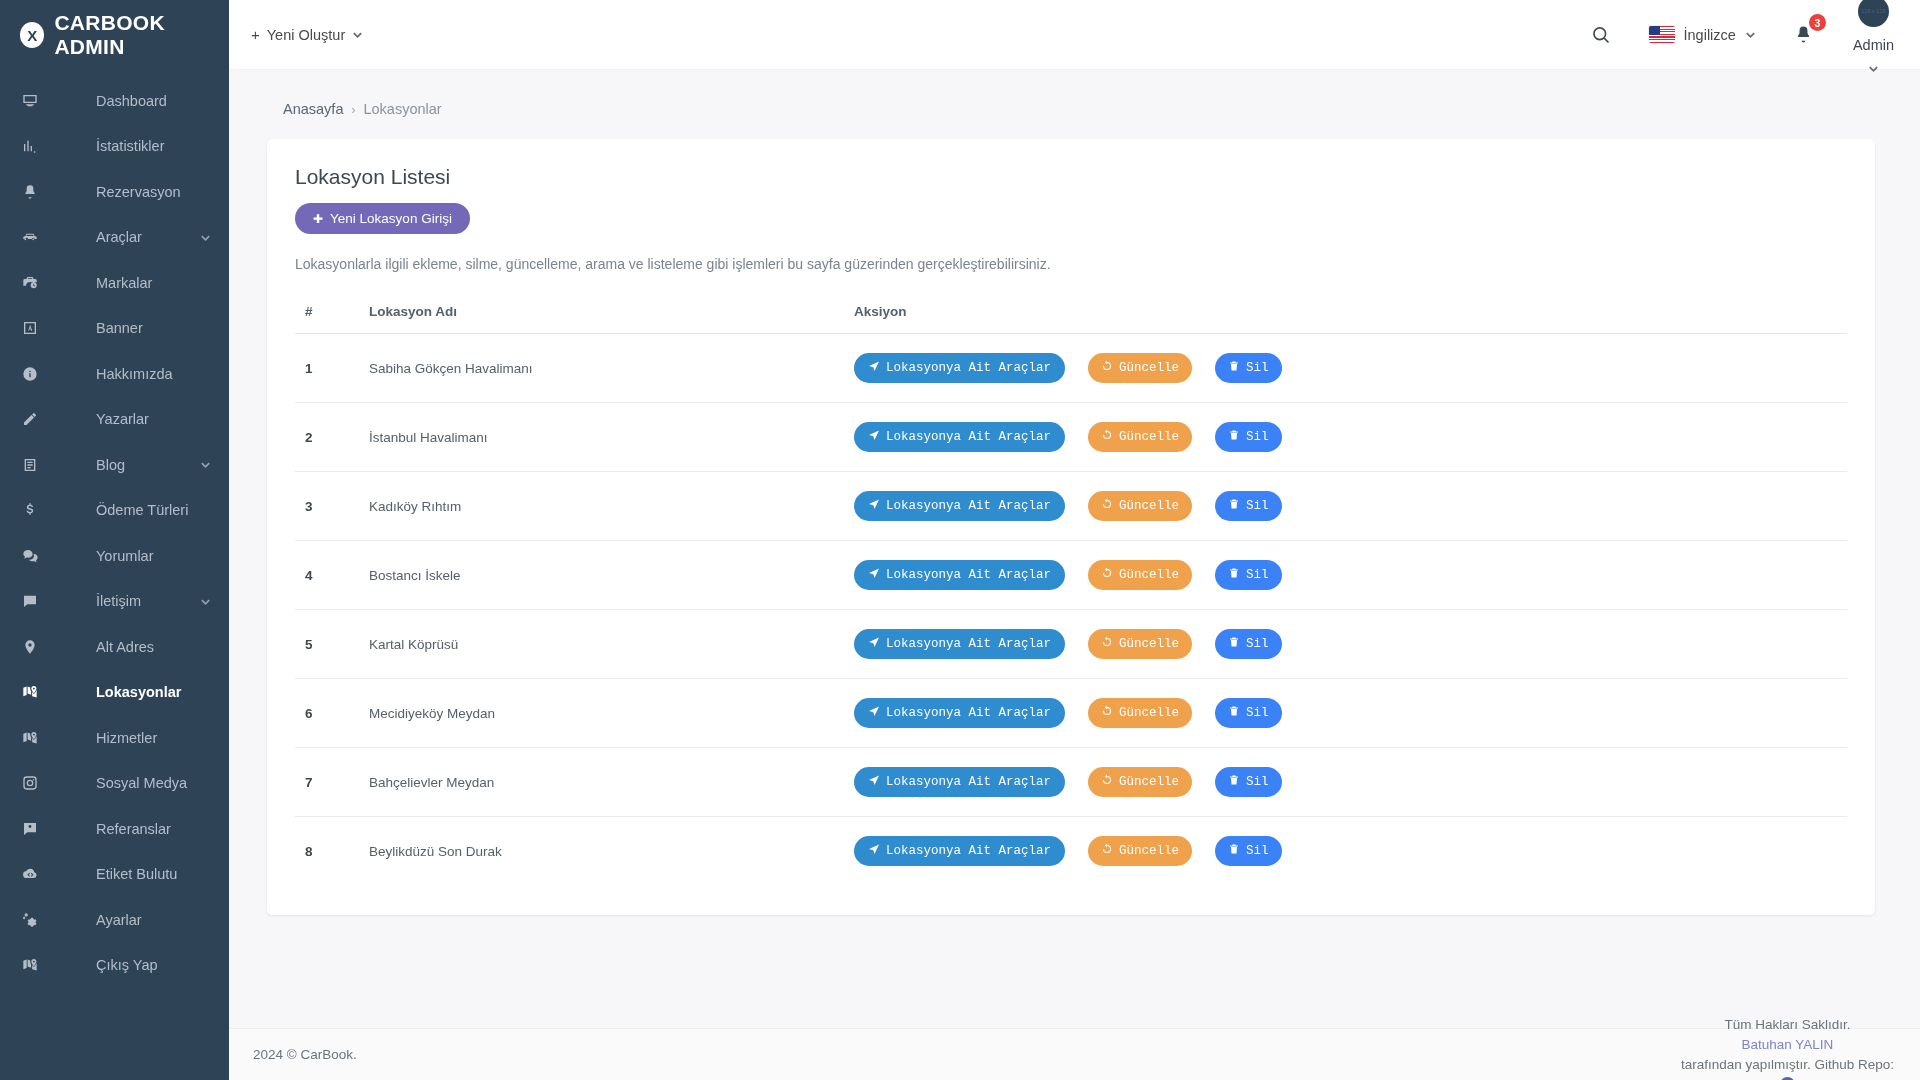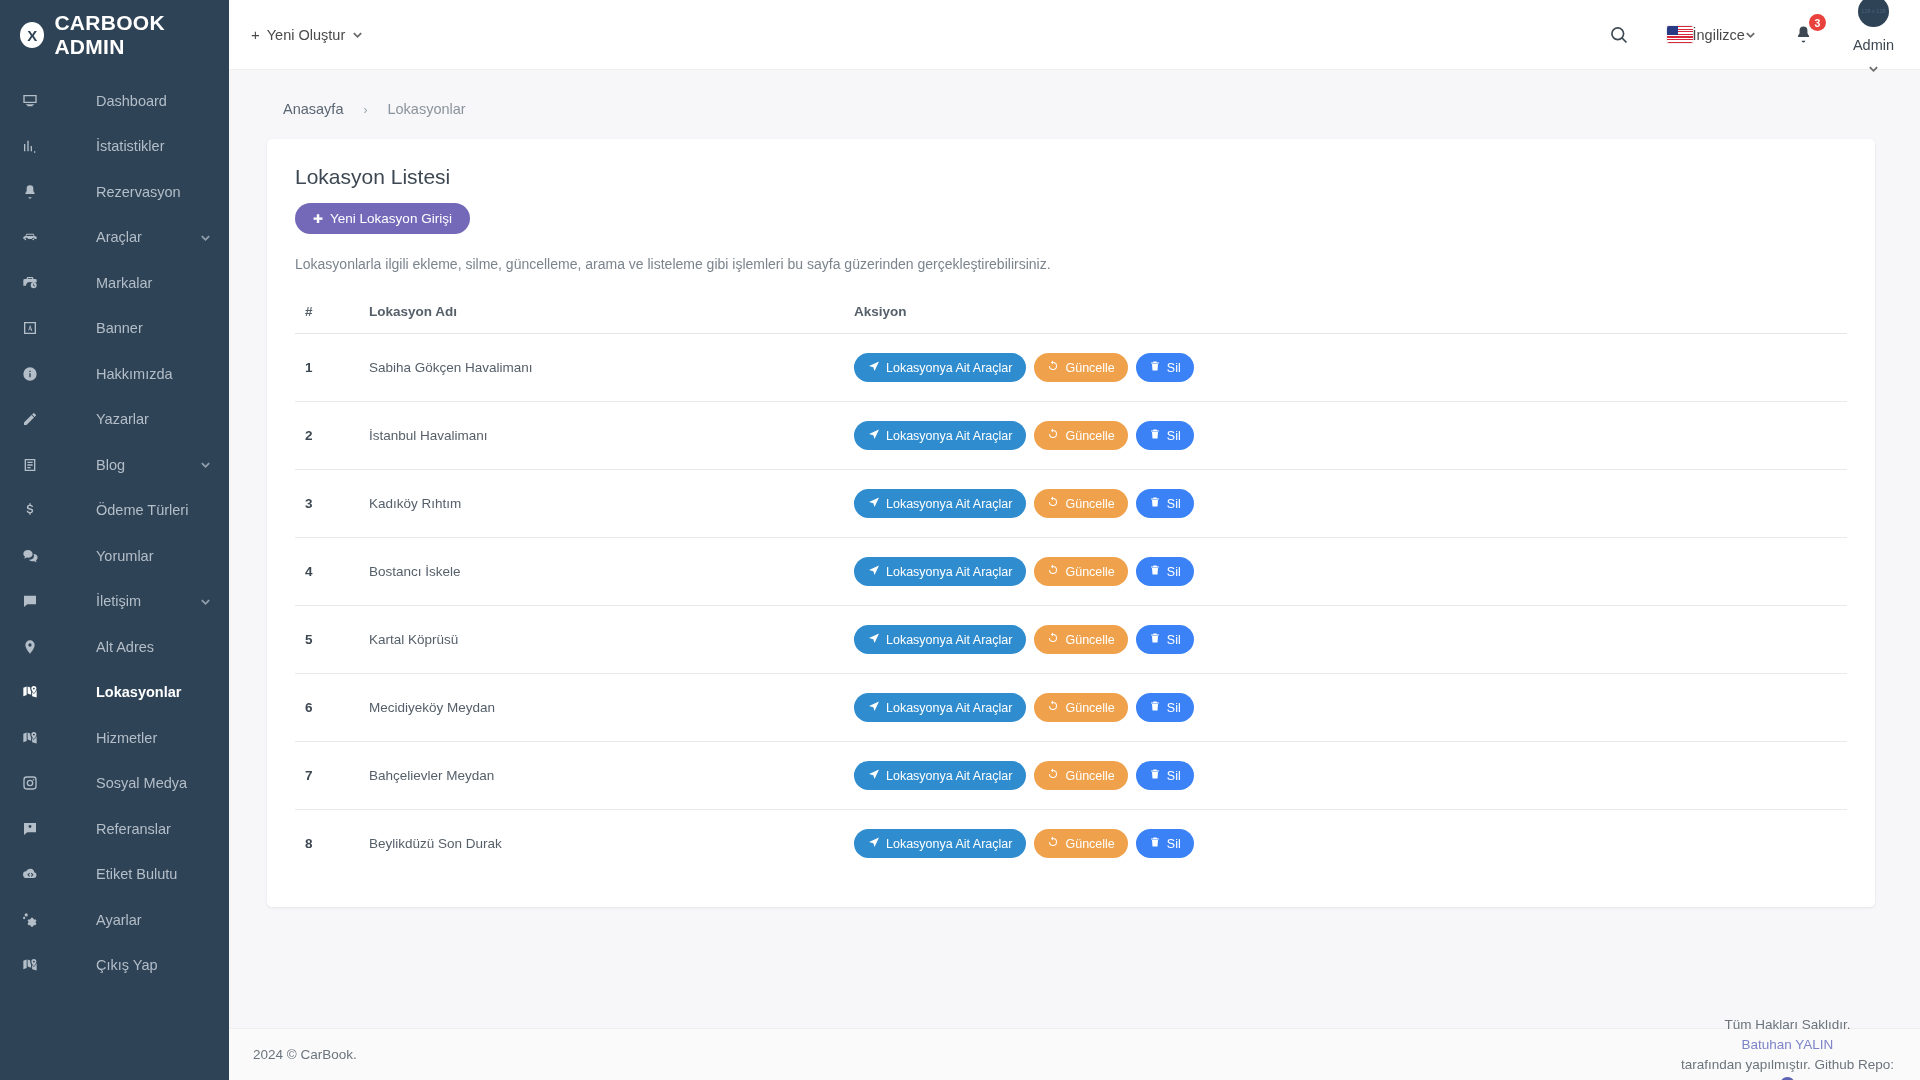--- a/index.html
+++ b/index.html
@@ -69,21 +69,21 @@
   #create-new {
     display: flex; align-items: center; gap: 7px;
     color: #4a4a4a; font-size: 14.5px; cursor: pointer;
   }
   #create-new .plus { font-size: 15px; }
   #create-new .caret svg { width: 11px; height: 11px; stroke: #6b6b6b; fill:none; stroke-width: 2; display:block; }
   #topbar-spacer { flex: 1 1 auto; }
   #search-btn { cursor: pointer; padding: 6px; display: flex; }
   #search-btn svg { width: 20px; height: 20px; stroke: #3d4852; fill: none; stroke-width: 2; }
   #lang-switch {
-    display: flex; align-items: center; 
+    display: flex; align-items: center; gap: 9px;
     margin-left: 32px; cursor: pointer; font-size: 14.5px; color: #4a4a4a;
   }
   .flag {
     width: 26px; height: 17px; border-radius: 2px; overflow: hidden;
     position: relative; flex: 0 0 26px;
     background: repeating-linear-gradient(to bottom,
         #d8283b 0, #d8283b 1.3px, #ffffff 1.3px, #ffffff 2.6px);
     box-shadow: 0 0 0 1px rgba(0,0,0,.06);
   }
   .flag .canton {
@@ -115,21 +115,21 @@
     font-size: 5.5px; overflow: hidden; flex: 0 0 31px;
   }
   #user-menu .caret svg { width: 11px; height: 11px; stroke: #6b6b6b; fill:none; stroke-width:2; display:block; }
 
   
   #content {
     flex: 1 1 auto; overflow: hidden;
     padding: 24px 45px 0 24px;
   }
   #breadcrumb {
-    display: flex; align-items: flex-end; gap: 20px;
+    display: flex; align-items: flex-end; gap: 8px;
     font-size: 14.5px; padding: 7px 0 22px 30px;
   }
   #breadcrumb .crumb-link { color: #5a6673; cursor: pointer; }
   #breadcrumb .crumb-sep { color: #9aa3ac; font-size: 12px; }
   #breadcrumb .crumb-current { color: #8a939c; }
 
   #card {
     background: #ffffff;
     border-radius: 5px;
     box-shadow: 0 1px 3px rgba(0,0,0,.08);
@@ -161,21 +161,21 @@
   }
   th.col-num { width: 74px; padding-left: 10px; }
   th.col-name { width: 485px; }
   th.col-action { }
   tbody td {
     padding: 19px 0; border-bottom: 1px solid #e8eaec;
     font-size: 13.5px; color: #555f69; vertical-align: middle;
   }
   tbody td.cell-num { padding-left: 10px; font-weight: bold; color: #3d4852; }
   tbody tr:last-child td { border-bottom: none; }
-  .actions { display: flex; align-items: center; gap: 8px; }
+  .actions { display: flex; align-items: center; gap: 23px; font-family: Liberation Mono, monospace; }
   .btn {
     display: inline-flex; align-items: center; gap: 6px;
     border: none; border-radius: 16px;
     font-family: inherit; font-size: 12.5px;
     color: #ffffff; cursor: pointer;
     padding: 7px 14px; white-space: nowrap;
   }
   .btn svg { width: 12px; height: 12px; fill: currentColor; }
   .btn-vehicles { background: #2e8ccf; }
   .btn-update   { background: #f0a14b; padding: 7px 13px; }

